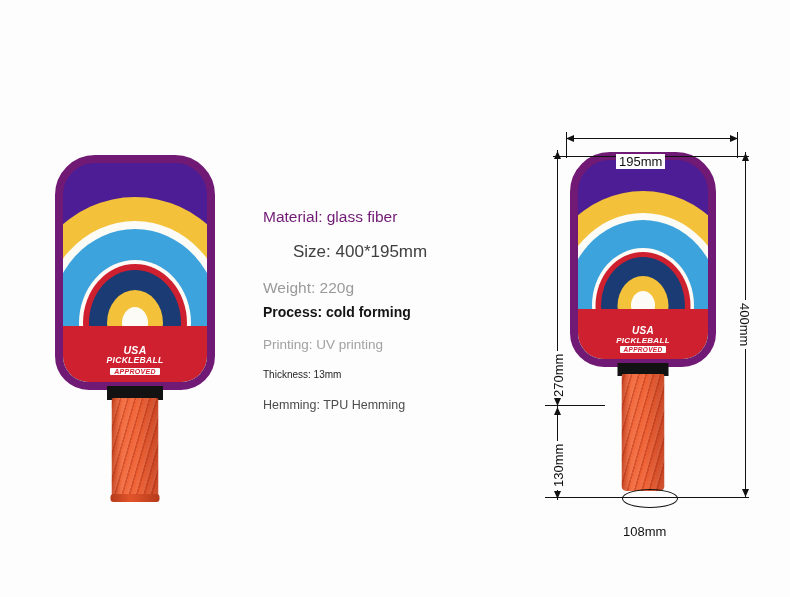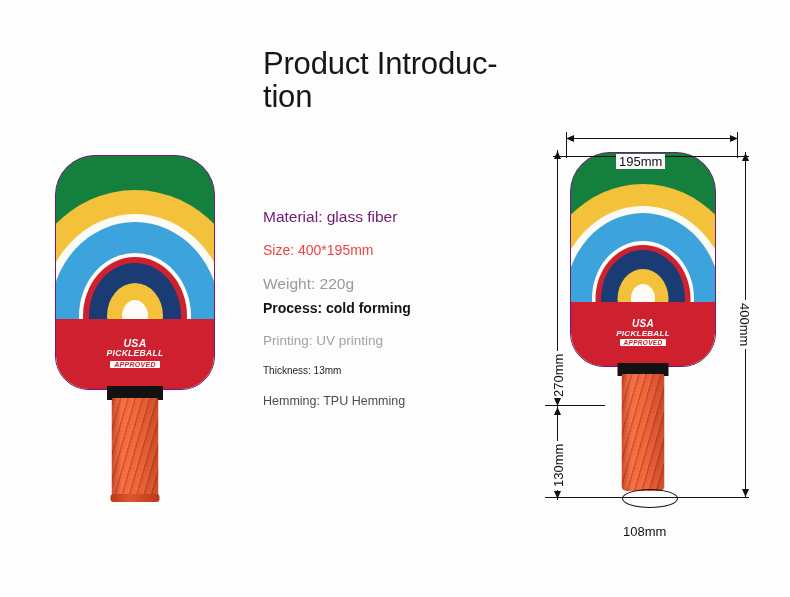--- a/index.html
+++ b/index.html
@@ -15,34 +15,34 @@
   .title{
     position:absolute;left:263px;top:48px;width:255px;
     font-size:31px;line-height:1.05;color:#161616;
     letter-spacing:-0.2px;
   }
 
   
   .specs{position:absolute;left:263px;top:208px;width:230px;}
   .spec{white-space:nowrap;}
   .s0{font-size:15.5px;color:#701a75;margin-bottom:16px;}
-  .s1{font-size:14px;color:#ef4444;margin-bottom:17px;}
+  .s1{font-size:17px;color:#404040;margin-bottom:17px;margin-left:30px;}
   .s2{font-size:15.5px;color:#9a9a9a;margin-bottom:7px;}
   .s3{font-size:14px;color:#151515;font-weight:bold;margin-bottom:17px;}
   .s4{font-size:13.5px;color:#a2a2a2;margin-bottom:17px;}
   .s5{font-size:10px;color:#242424;margin-bottom:18px;}
   .s6{font-size:12.5px;color:#4c4c4c;}
 
   
   .paddle{position:absolute;}
   .face{
     position:absolute;left:0;top:0;
-    border:1px solid #701a75;
+    border:8px solid #701a75;
     border-radius:40px 40px 34px 34px;
-    background:#15803d;
+    background:#4c1d95;
     overflow:hidden;
     box-sizing:border-box;
   }
   .arcs{position:absolute;left:0;top:0;width:100%;height:100%;overflow:hidden;}
   
   .ring{position:absolute;border-radius:50%;left:50%;transform:translateX(-50%);}
 
   .lowerband{
     position:absolute;left:0;width:100%;
     background:#cf2030;
@@ -94,24 +94,20 @@
     position:absolute;border:1.4px solid #111;border-radius:50%;
     background:transparent;
   }
   svg.arrowlayer{position:absolute;left:0;top:0;overflow:visible;}
 </style>
 </head>
 <body>
 
 <div class="stage">
 
-  <div class="title">
-    <span>Product Introduc-</span><br>
-    <span>tion</span>
-  </div>
 
   <div class="specs">
     <div class="spec s0">Material: glass fiber</div>
     <div class="spec s1">Size: 400*195mm</div>
     <div class="spec s2">Weight: 220g</div>
     <div class="spec s3">Process: cold forming</div>
     <div class="spec s4">Printing: UV printing</div>
     <div class="spec s5">Thickness: 13mm</div>
     <div class="spec s6">Hemming: TPU Hemming</div>
   </div>

